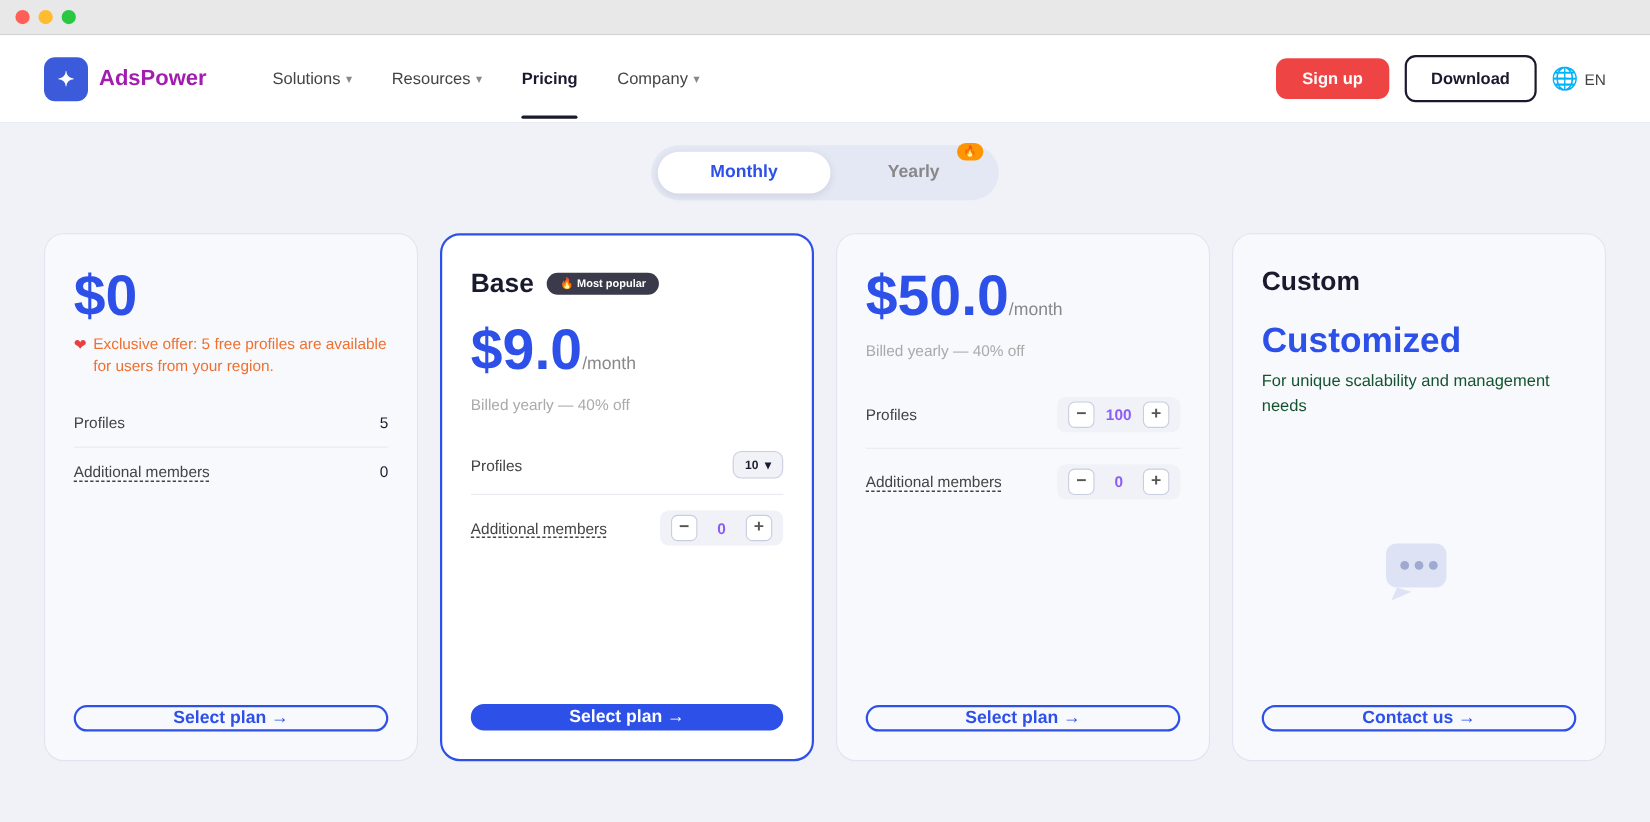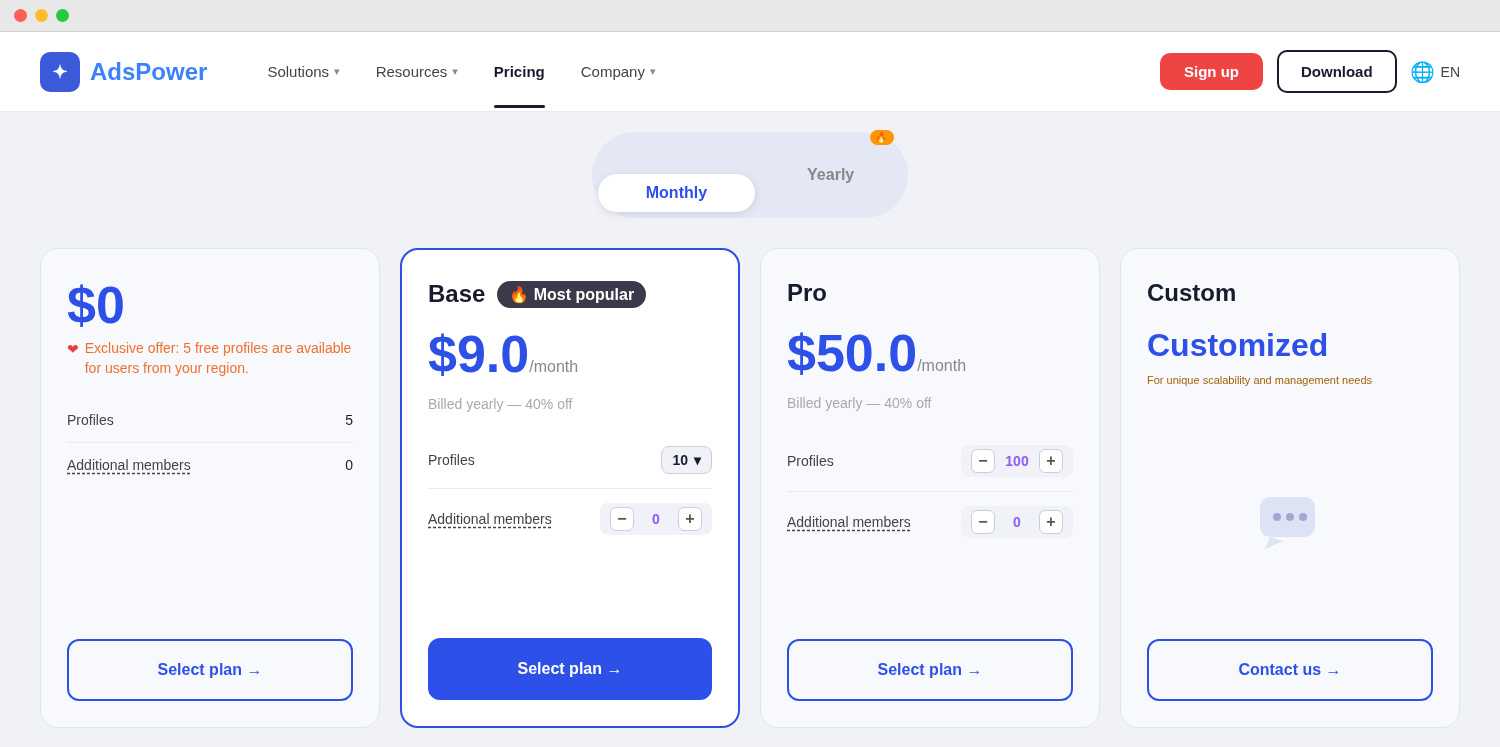--- a/index.html
+++ b/index.html
@@ -50,23 +50,23 @@
       background: #3b5bdb;
       border-radius: 10px;
       display: flex;
       align-items: center;
       justify-content: center;
       color: white;
       font-size: 18px;
       font-weight: bold;
     }
     .logo-text {
-      font-size: 24px;
+      font-size: 20px;
       font-weight: 700;
-      color: #3b82f6;
+      color: #a21caf;
     }
     .nav-links {
       display: flex;
       align-items: center;
       gap: 36px;
       margin-left: 60px;
     }
     .nav-link {
       font-size: 15px;
       color: #444;
@@ -161,21 +161,20 @@
       border: none;
       background: transparent;
       color: #888;
       transition: all 0.2s;
       position: relative;
     }
     .toggle-btn.active {
       background: #fff;
       color: #2d50e8;
       box-shadow: 0 2px 8px rgba(0,0,0,0.1);
-      margin-top: 36px;
     }
     .yearly-badge {
       position: absolute;
       top: -8px;
       right: 8px;
       background: #ff9500;
       color: white;
       font-size: 10px;
       font-weight: 700;
       padding: 2px 6px;
@@ -213,21 +212,21 @@
       margin-bottom: 20px;
     }
     .plan-name {
       font-size: 24px;
       font-weight: 700;
       color: #1a1a2e;
     }
     .popular-badge {
       background: #3a3a4a;
       color: #fff;
-      font-size: 16px;
+      font-size: 10px;
       font-weight: 600;
       padding: 4px 12px;
       border-radius: 20px;
       display: flex;
       align-items: center;
       gap: 4px;
     }
 
     .price-area {
       margin-bottom: 8px;
@@ -317,33 +316,33 @@
       font-weight: 600;
       color: #8b5cf6;
       min-width: 28px;
       text-align: center;
     }
     .dropdown-select {
       background: #f0f2f8;
       border: 1.5px solid #c8cde0;
       border-radius: 8px;
       padding: 5px 10px;
-      font-size: 14px;
+      font-size: 11px;
       font-weight: 600;
       color: #1a1a2e;
       cursor: pointer;
       display: flex;
       align-items: center;
       gap: 6px;
     }
 
     
     .cta-btn {
       width: 100%;
-      padding: 20px;
+      padding: 1px;
       border-radius: 12px;
       font-size: 16px;
       font-weight: 700;
       cursor: pointer;
       margin-top: auto;
       display: flex;
       align-items: center;
       justify-content: center;
       gap: 8px;
     }
@@ -381,22 +380,22 @@
       height: 70px;
     }
 
     .customized-text {
       font-size: 32px;
       font-weight: 800;
       color: #2d50e8;
       margin-bottom: 8px;
     }
     .custom-desc {
-      font-size: 11px;
-      color: #a16207;
+      font-size: 15px;
+      color: #14532d;
       line-height: 1.5;
       margin-bottom: 16px;
     }
   </style>
 </head>
 <body>
 
 <div class="window-chrome">
   <span class="traffic-light tl-red"></span>
   <span class="traffic-light tl-yellow"></span>
@@ -497,23 +496,20 @@
             <button class="stepper-btn">−</button>
             <span class="stepper-value">0</span>
             <button class="stepper-btn">+</button>
           </div>
         </div>
       </div>
       <button class="cta-btn filled">Select plan →</button>
     </div>
 
     <div class="card">
-      <div class="plan-header">
-        <span class="plan-name">Pro</span>
-      </div>
       <div class="price-area">
         <span class="price-main">
           <span>$50.0</span><span class="price-period">/month</span>
         </span>
       </div>
       <div class="price-billing">Billed yearly — 40% off</div>
       <div class="features-section">
         <div class="feature-row">
           <span class="feature-label">Profiles</span>
           <div class="stepper">

